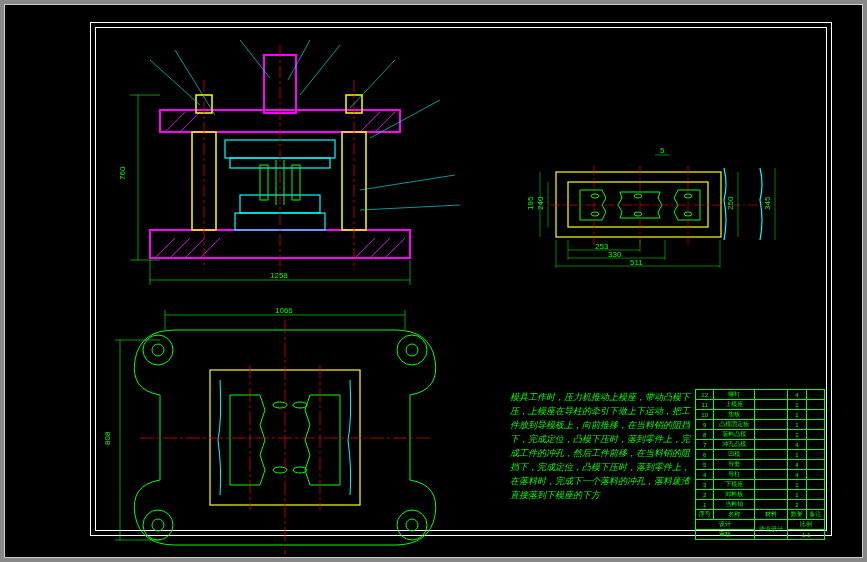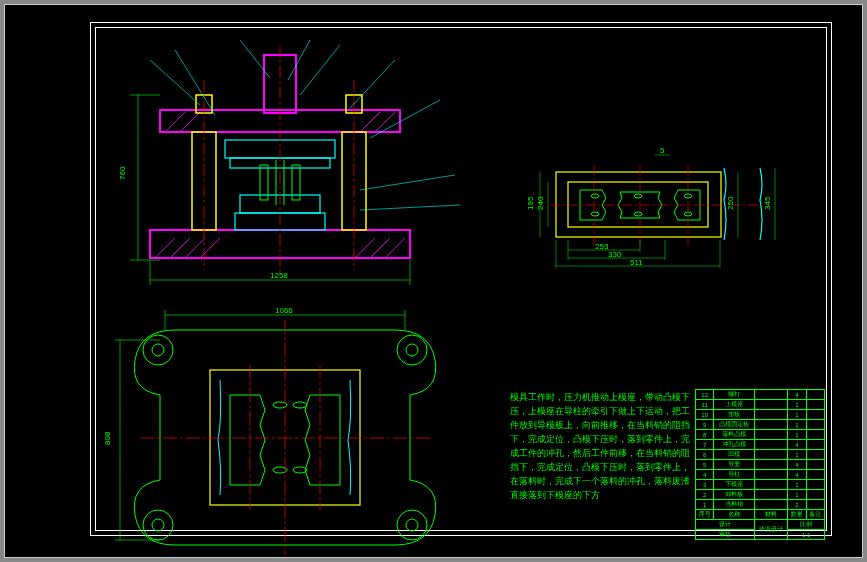--- a/index.html
+++ b/index.html
@@ -44,20 +44,21 @@
   }
   .chinese-text {
     position: absolute;
     color: #0f0;
     font-size: 9px;
     line-height: 14px;
     width: 180px;
     left: 510px;
     top: 390px;
     writing-mode: horizontal-tb;
+    font-style: italic;
   }
   .dim-text {
     fill: #0f0;
     font-size: 8px;
     font-family: sans-serif;
   }
   .titleblock {
     position: absolute;
     right: 42px;
     bottom: 28px;

